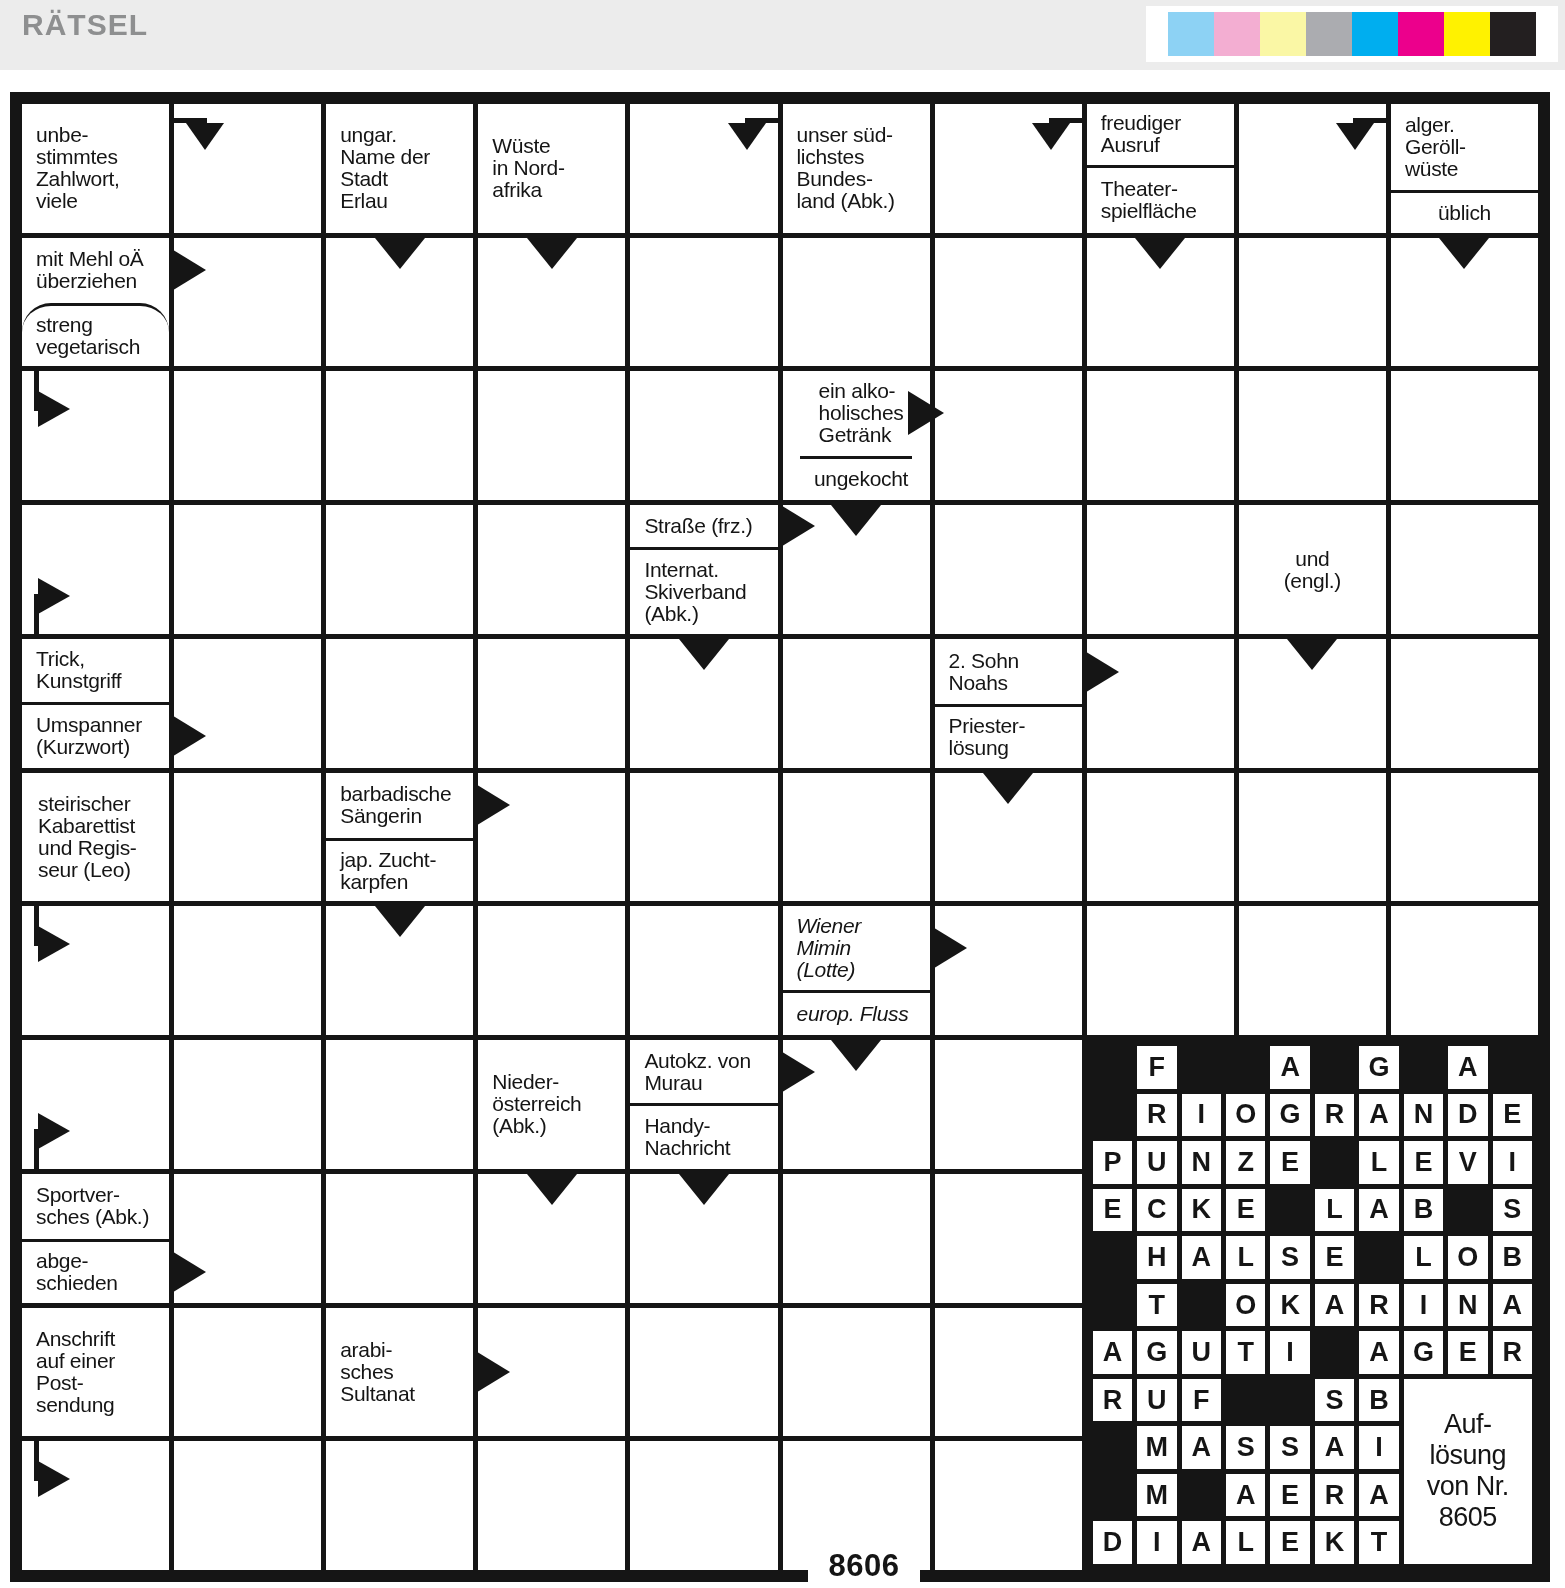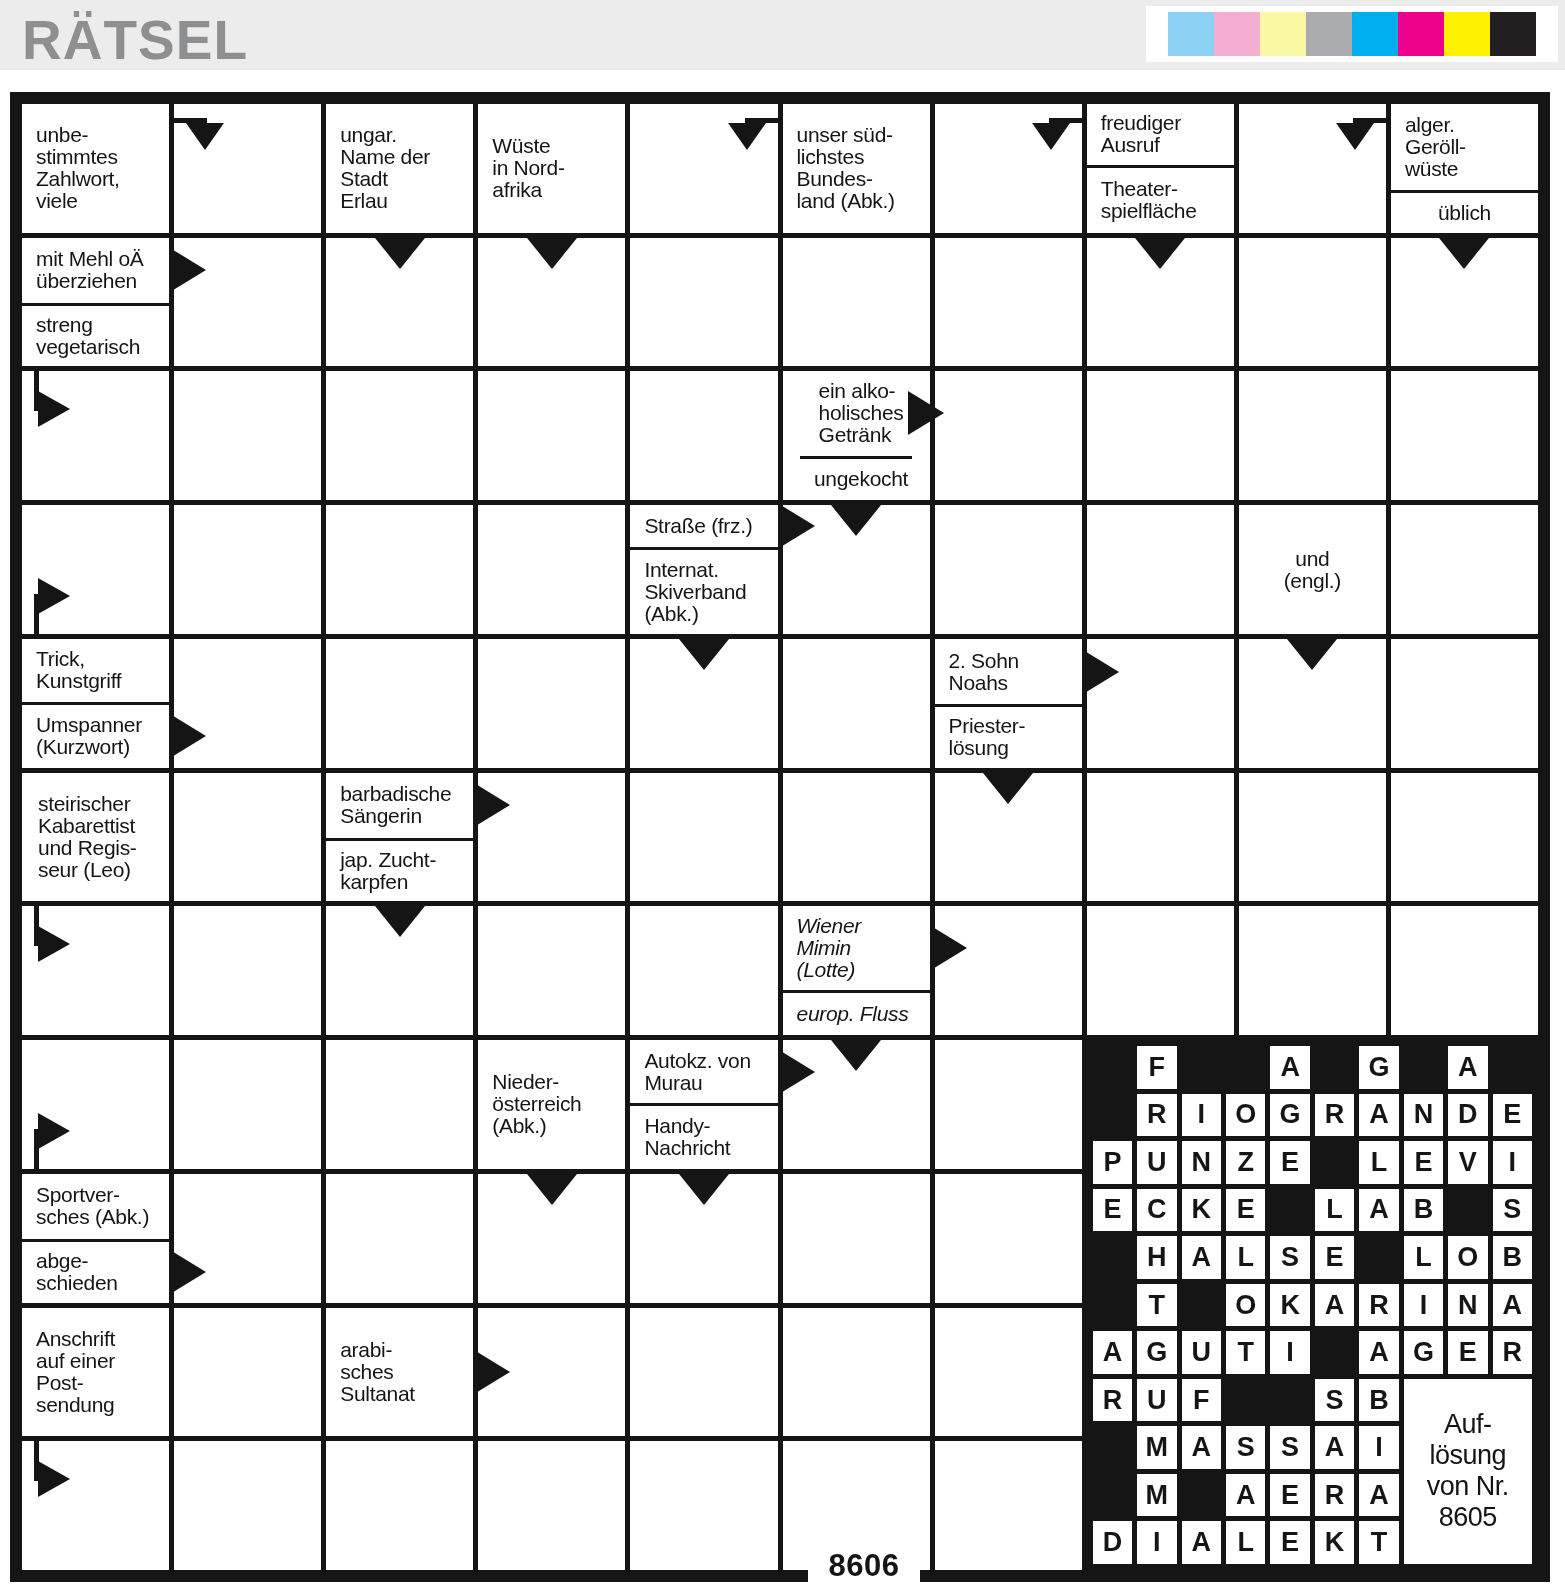--- a/index.html
+++ b/index.html
@@ -1,19 +1,19 @@
 <!DOCTYPE html>
 <html><head>
 <meta charset="utf-8">
 <style>
   html,body{margin:0;padding:0;background:#ffffff;}
   body{width:1565px;height:1588px;position:relative;font-family:"Liberation Sans",sans-serif;}
   
   .header{position:absolute;left:0;top:0;width:1565px;height:70px;background:#ececec;}
-  .page-title{position:absolute;left:22px;top:8px;font-size:55px;font-weight:800;color:#8e8f90;letter-spacing:1px;}
+  .page-title{position:absolute;left:22px;top:8px;font-size:30px;font-weight:800;color:#8e8f90;letter-spacing:1px;}
   .colorbar{position:absolute;right:7px;top:6px;height:56px;background:#ffffff;display:flex;align-items:center;padding:0 22px;}
   .swatch{width:46px;height:44px;}
   
   .xword{position:absolute;left:10px;top:92px;width:1540px;height:1490px;box-sizing:border-box;
          border:12px solid #151515;background:#151515;display:grid;
          grid-template-columns:repeat(10,1fr);grid-template-rows:repeat(11,1fr);grid-gap:5px;}
   .cell{background:#ffffff;position:relative;}
   .clue{display:flex;flex-direction:column;z-index:2;}
   .part{position:relative;flex:1 1 0;display:flex;flex-direction:column;justify-content:center;
         padding:2px 4px 2px 14px;font-size:21px;line-height:22px;letter-spacing:-0.3px;color:#151515;
@@ -109,21 +109,21 @@
     </div>
     <div class="cell clue" style="grid-area: 1 / 10;">
       <div class="part" style="flex-grow: 70;">alger.
 Geröll-
 wüste</div>
       <div class="part center" style="flex-grow: 30;">üblich</div>
     </div>
     <div class="cell clue" style="grid-area: 2 / 1;">
       <div class="part" style="flex-grow: 52;">mit Mehl oÄ
 überziehen<div class="tri-right"></div></div>
-      <div class="part" style="flex-grow: 48;">streng
+      <div class="part" style="flex-grow: 48; border-radius: 29px;">streng
 vegetarisch</div>
     </div>
     <div class="cell" style="grid-area: 2 / 2;"></div>
     <div class="cell" style="grid-area: 2 / 3;">
       <div class="tri-down"></div>
     </div>
     <div class="cell" style="grid-area: 2 / 4;">
       <div class="tri-down"></div>
     </div>
     <div class="cell" style="grid-area: 2 / 5;"></div>

